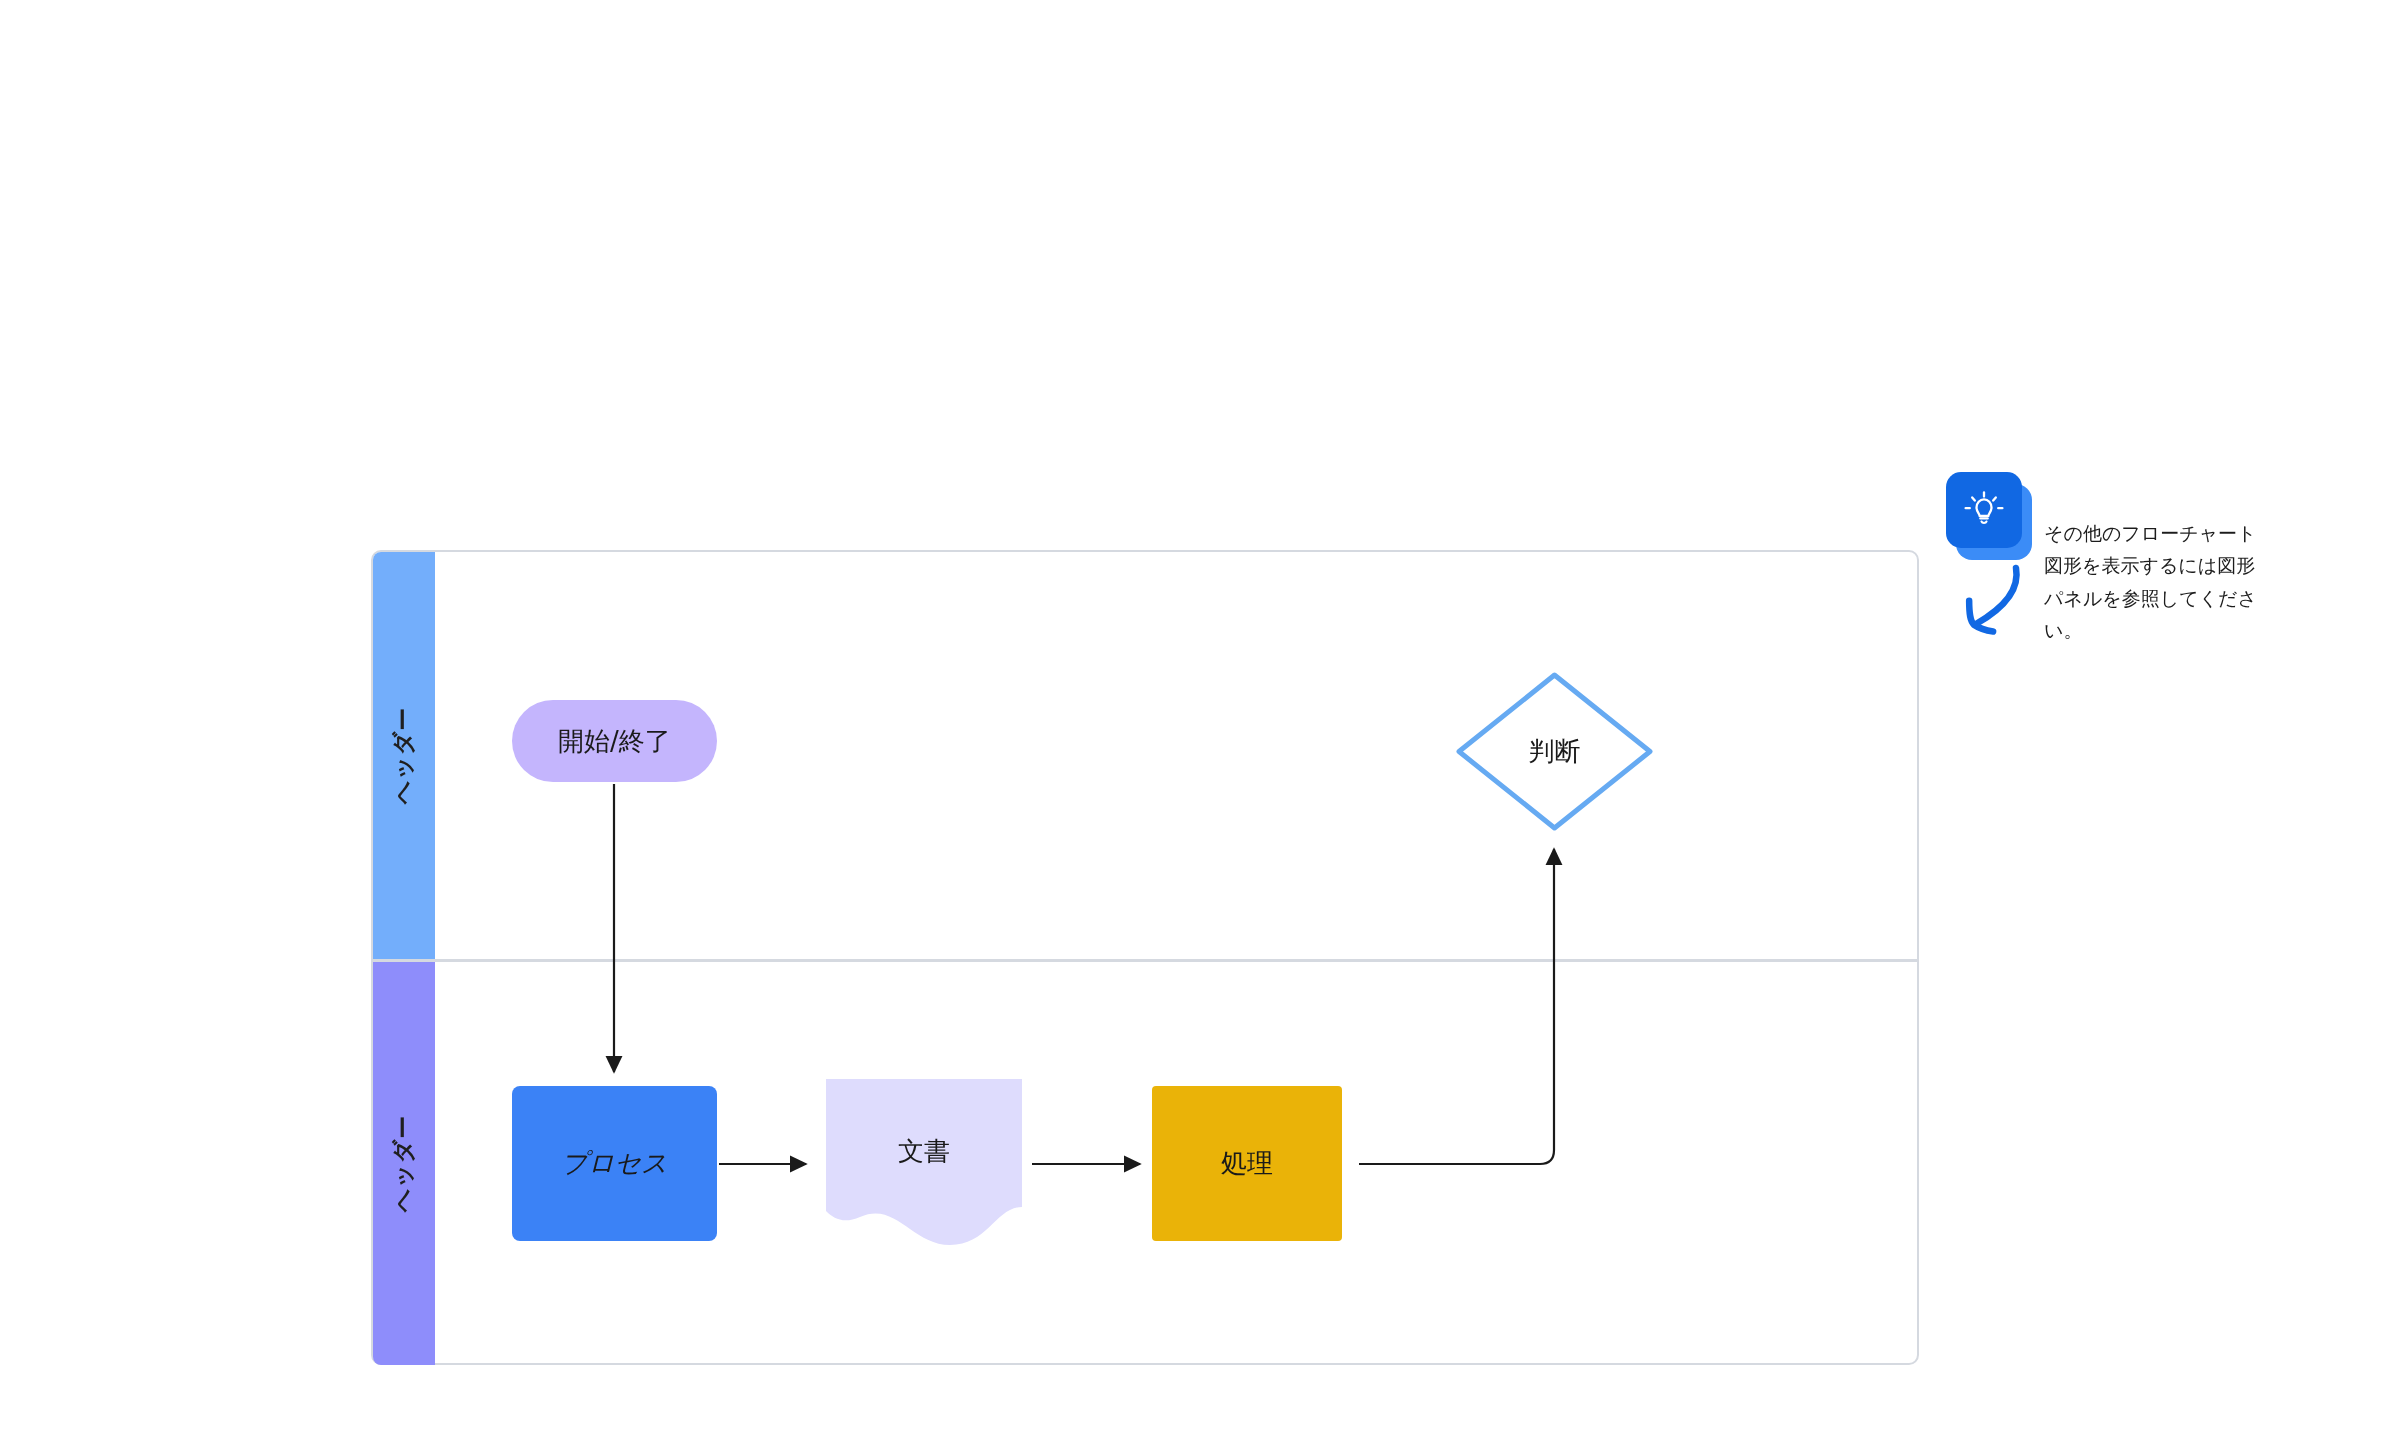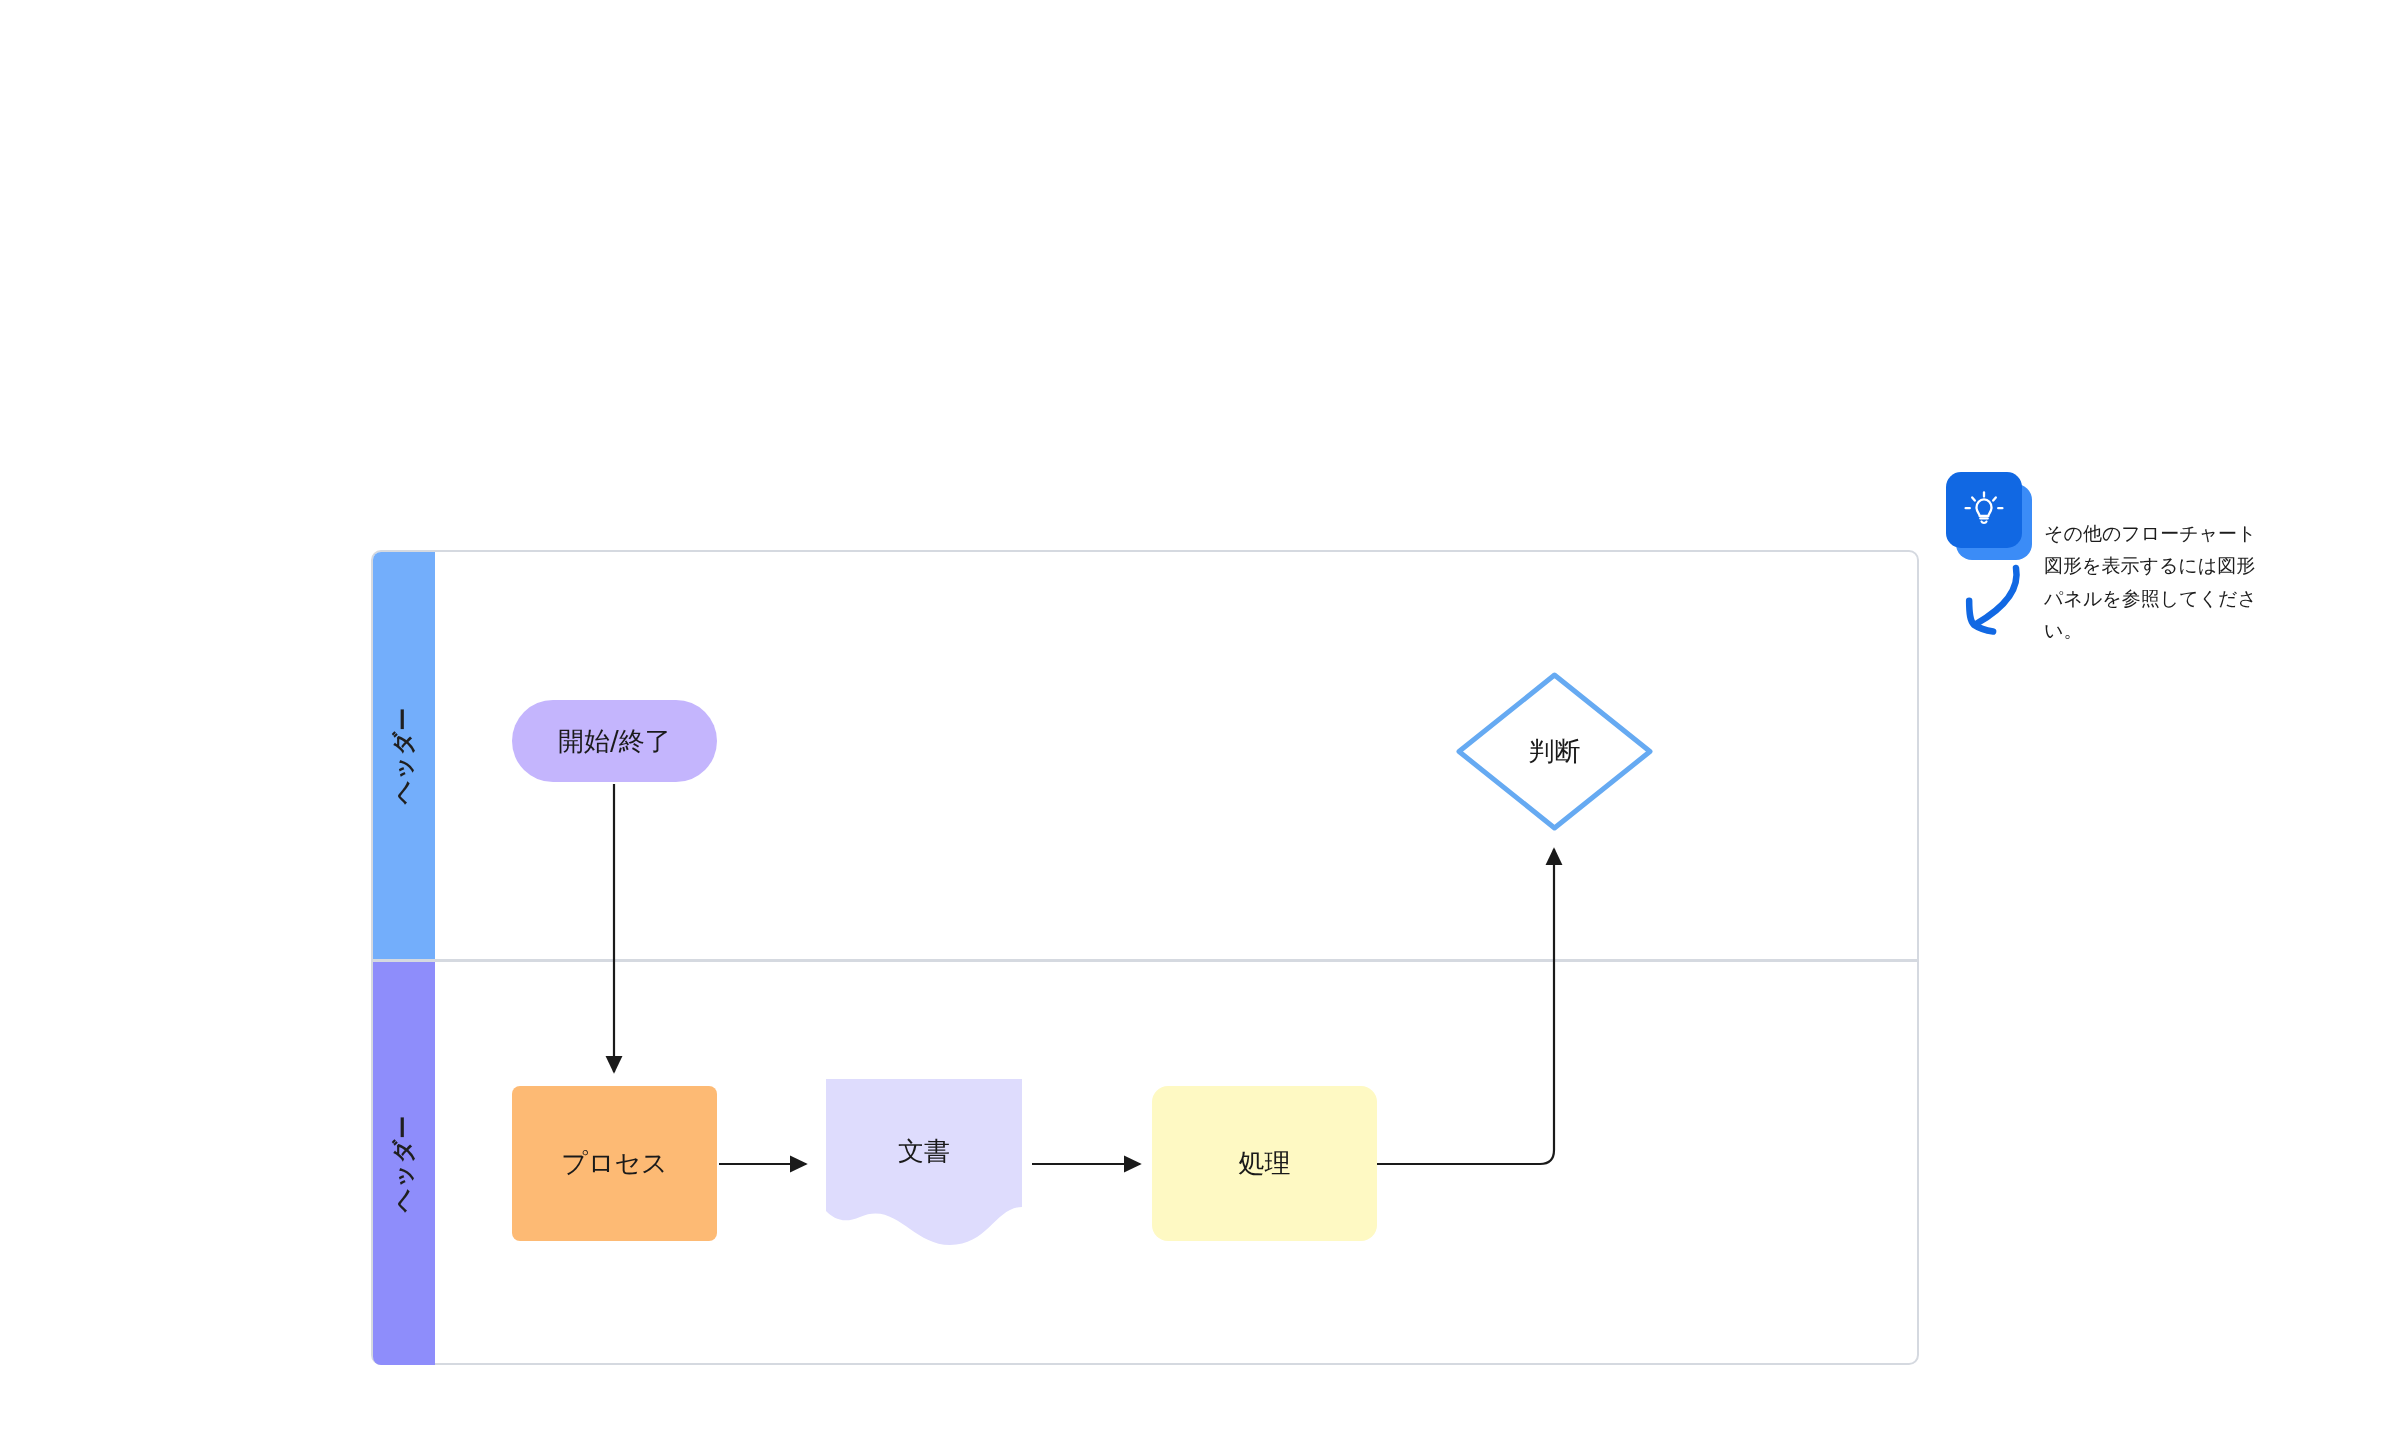--- a/index.html
+++ b/index.html
@@ -93,22 +93,23 @@
     height: 82px;
     background: #c4b5fd;
     border-radius: 41px;
   }
 
   #shape-process {
     left: 512px;
     top: 1086px;
     width: 205px;
     height: 155px;
-    background: #fdba74;
+    background: #3b82f6;
     border-radius: 8px;
+    font-style: italic;
   }
 
   #shape-document {
     left: 818px;
     top: 1079px;
     width: 212px;
     height: 166px;
     background: transparent;
   }
   #shape-document .doc-svg {
@@ -119,24 +120,24 @@
   #shape-document .shape-label {
     position: relative;
     z-index: 2;
     margin-top: -22px;
     text-align: right;
   }
 
   #shape-handling {
     left: 1152px;
     top: 1086px;
-    width: 225px;
+    width: 190px;
     height: 155px;
-    background: #fef9c3;
-    border-radius: 16px;
+    background: #eab308;
+    border-radius: 4px;
   }
 
   #shape-decision {
     left: 1452px;
     top: 668px;
     width: 205px;
     height: 167px;
     background: transparent;
   }
   #shape-decision .dec-svg {

